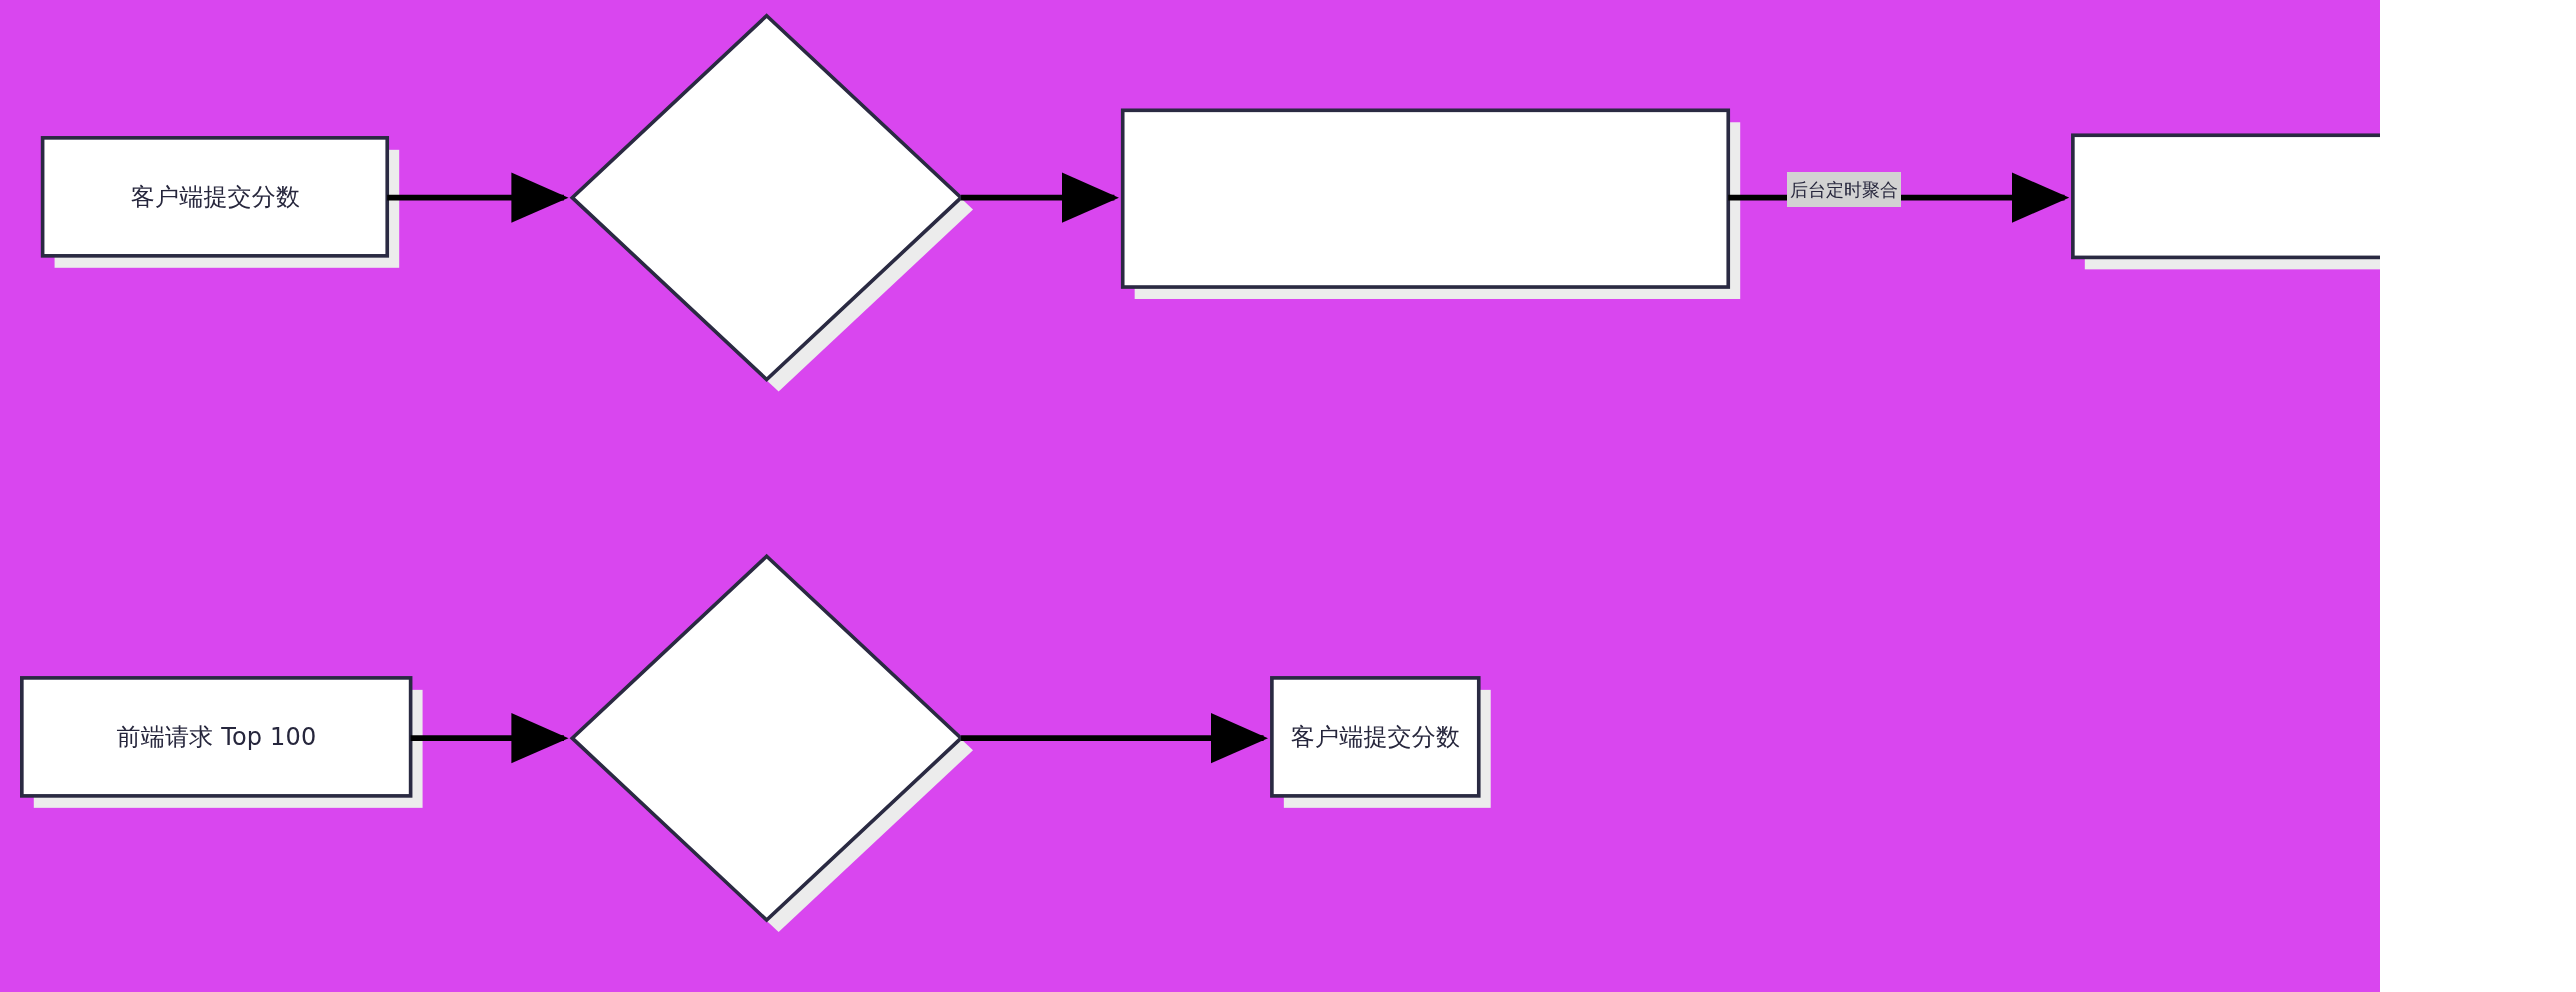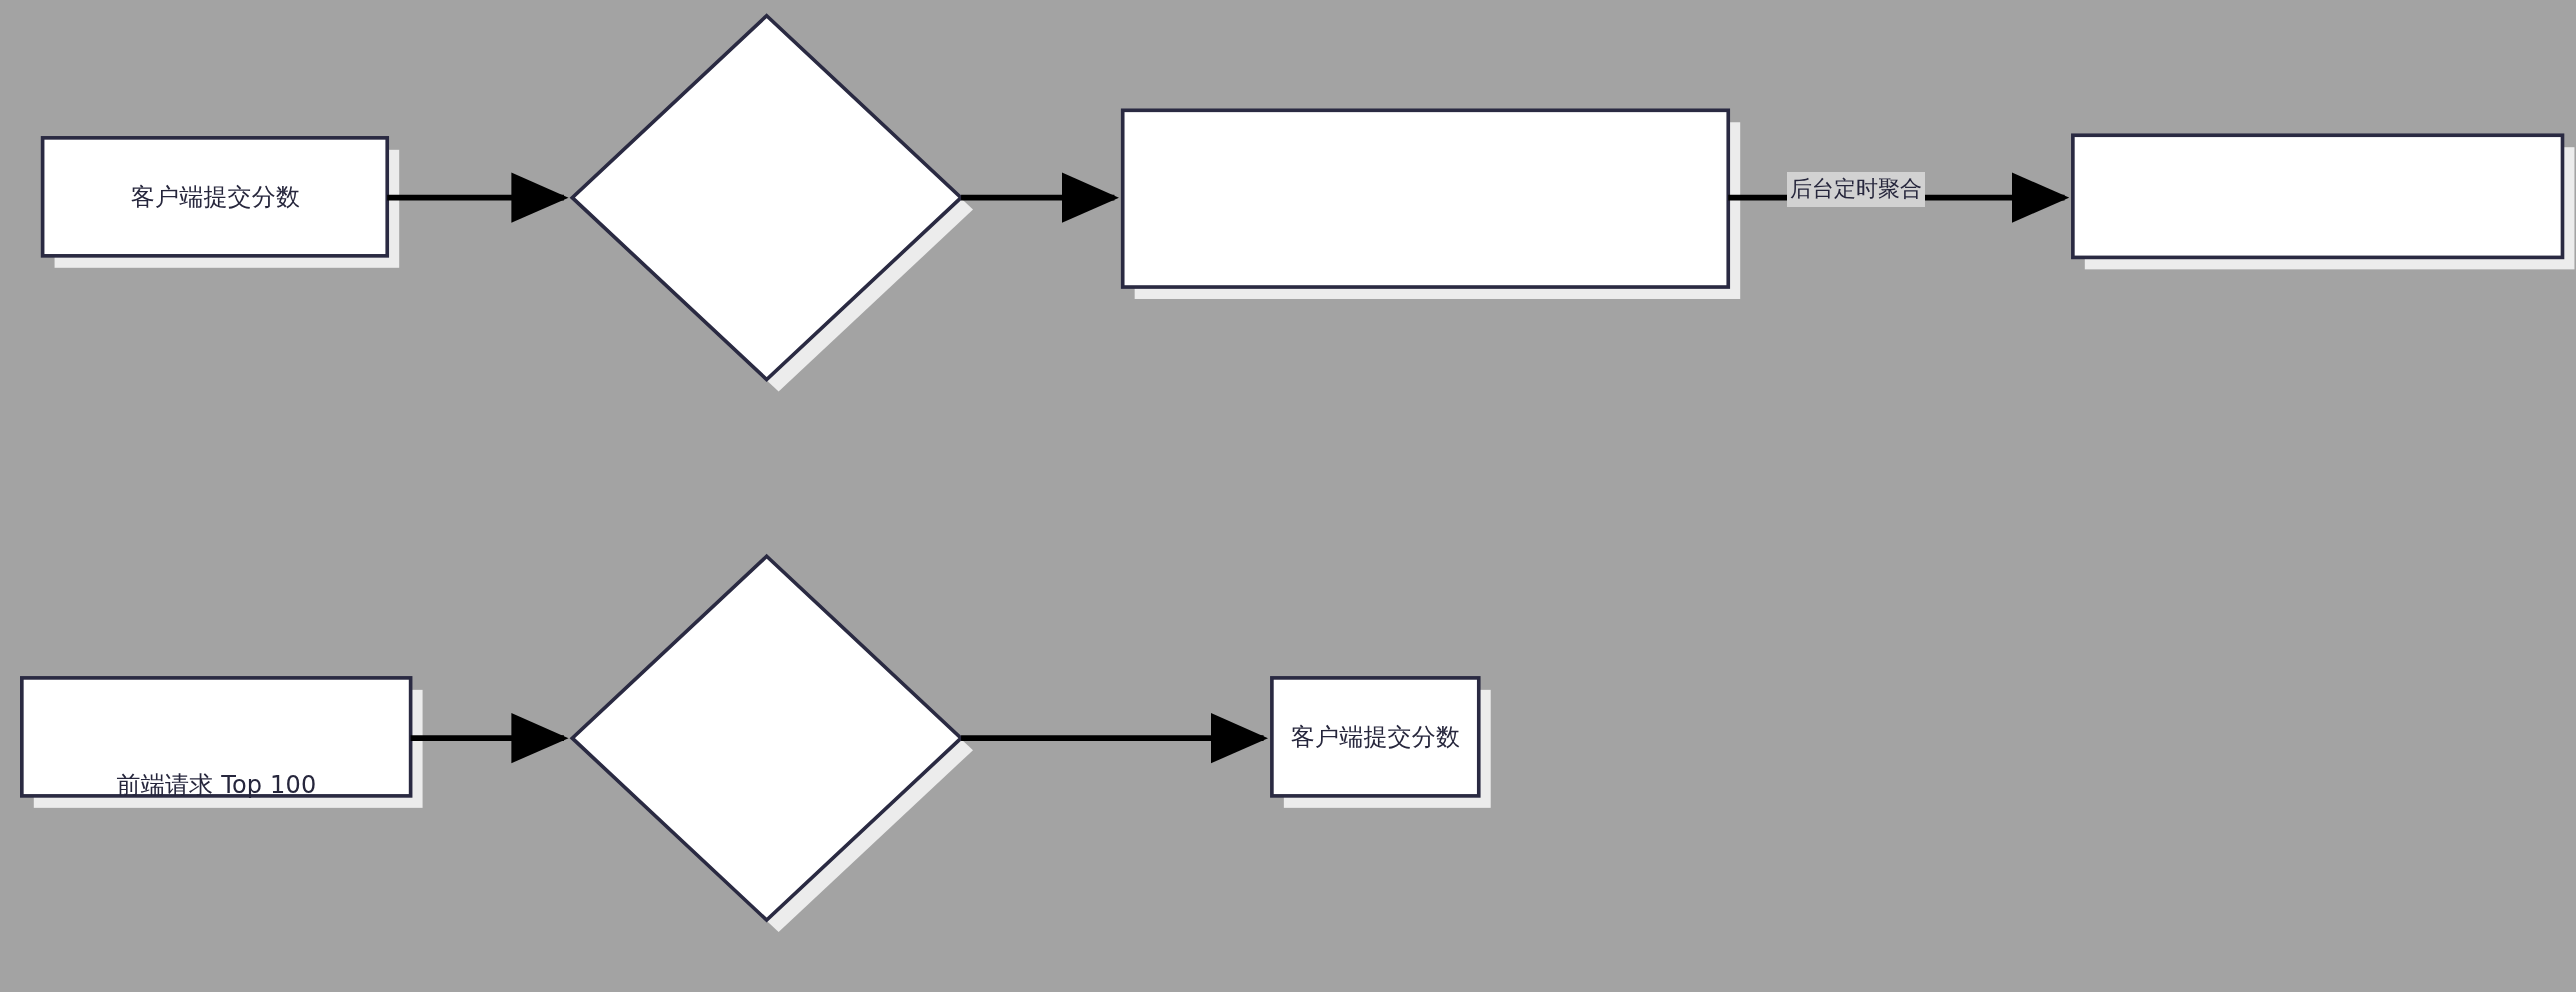--- a/index.html
+++ b/index.html
@@ -6,23 +6,23 @@
   html, body {
     margin: 0;
     padding: 0;
     background: #ffffff;
   }
   body {
     font-family: "DejaVu Sans", "Liberation Sans", sans-serif;
   }
   #canvas {
     position: relative;
-    width: 2576px;
+    width: 2380px;
     height: 993px;
-    background: #a3a3a3;
+    background: #d946ef;
     overflow: hidden;
   }
   #flow-svg {
     position: absolute;
     left: 0;
     top: 0;
     width: 2576px;
     height: 993px;
     display: block;
   }
@@ -41,21 +41,21 @@
     white-space: pre-line;
   }
   .edge-label {
     position: absolute;
     display: flex;
     align-items: center;
     justify-content: center;
     color: #26263c;
     background: #d2d2d2;
     font-family: "DejaVu Sans", "Liberation Sans", sans-serif;
-    font-size: 22px;
+    font-size: 18px;
     line-height: 1.2;
     padding: 1.6px 3.1px;
     white-space: nowrap;
   }
 </style>
 </head>
 <body>
 
 <div id="canvas">
 
@@ -93,21 +93,21 @@
       <line x1="790" y1="1420" x2="1085" y2="1420" marker-end="url(#arrowhead)"></line>
       <line x1="1849" y1="1420" x2="2431" y2="1420" marker-end="url(#arrowhead)"></line>
     </g>
   </svg>
 
   <div class="node-label" style="left:43px; top:138px; width:345px; height:118px;">客户端提交分数</div>
 
 
 
 
-  <div class="node-label" style="left:22px; top:678px; width:389px; height:118px;margin-top:48px;">前端请求 Top 100</div>
+  <div class="node-label" style="left:22px; top:678px; width:389px; height:118px;">前端请求 Top 100</div>
 
 
   <div class="node-label" style="left:1272px; top:678px; width:207px; height:118px;">客户端提交分数</div>
 
   <div class="edge-label" style="left:1787px; top:172px; height:32px;">后台定时聚合</div>
 
 </div>
 
 
 </body></html>

